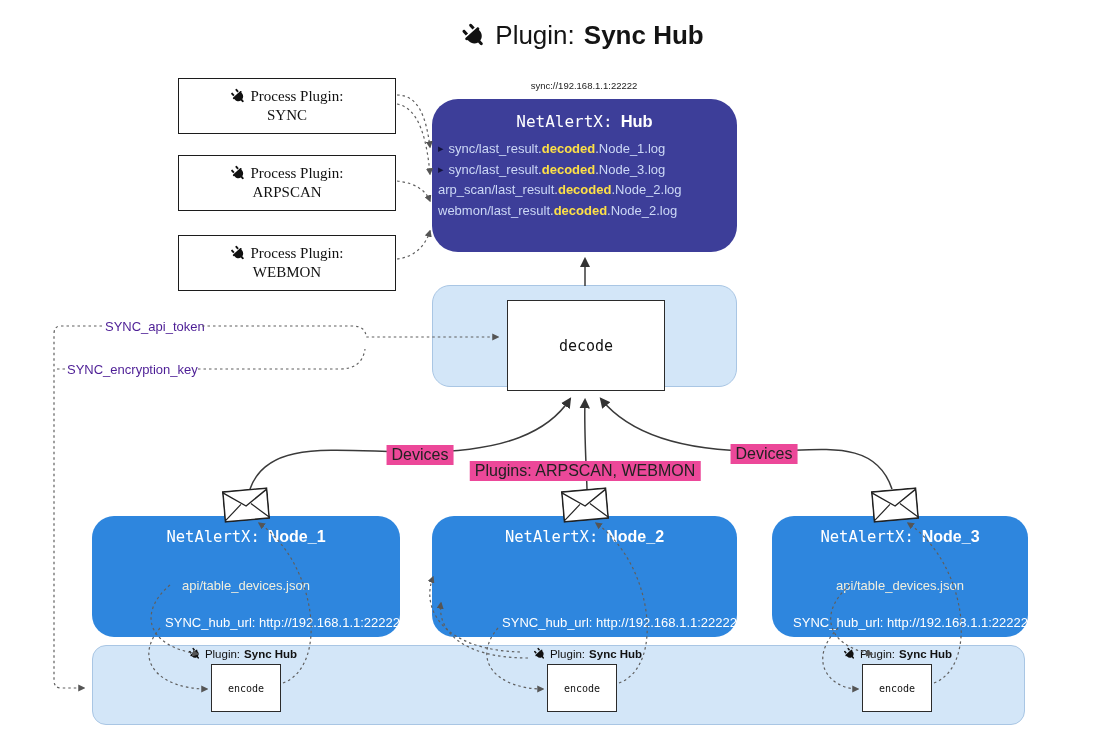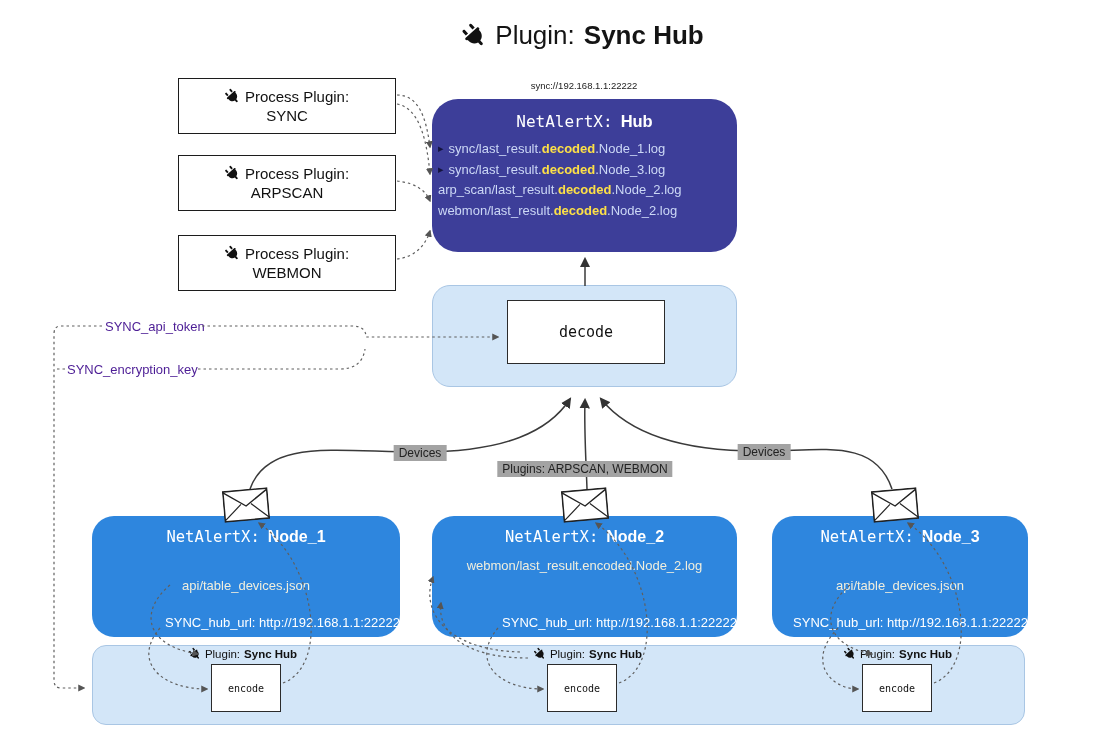--- a/index.html
+++ b/index.html
@@ -4,33 +4,33 @@
 <style>
 *{box-sizing:border-box;margin:0;padding:0}
 body{background:#fff}
 .canvas{position:relative;width:1117px;height:754px;background:#fff;font-family:"Liberation Sans",sans-serif;color:#111;overflow:hidden}
 .overlay{position:absolute;left:0;top:0;z-index:10;pointer-events:none}
 .path-s{fill:none;stroke:#3a3a3a;stroke-width:1.5}
 .path-d{fill:none;stroke:#5f5f5f;stroke-width:1.2;stroke-dasharray:2.5 3}
 .title{position:absolute;transform:translateX(-50%);display:flex;align-items:center;gap:9px;font-size:26px;color:#141414;z-index:2}
 .title .bold{font-weight:bold}
 .plug{transform:rotate(-42deg);flex:none}
-.pbox{position:absolute;left:178px;width:218px;height:56px;border:1.6px solid #1c1c1c;background:#fff;display:flex;flex-direction:column;align-items:center;justify-content:center;gap:2px;font-family:Liberation Sans, sans-serif;font-size:15px;z-index:2}
+.pbox{position:absolute;left:178px;width:218px;height:56px;border:1.6px solid #1c1c1c;background:#fff;display:flex;flex-direction:column;align-items:center;justify-content:center;gap:2px;font-family:Liberation Serif, serif;font-size:15px;z-index:2}
 .pbox .row{display:flex;align-items:center;gap:5px}
 .hub-url{position:absolute;left:584px;top:80px;transform:translateX(-50%);font-size:9.5px;color:#222;z-index:2}
 .hub{position:absolute;left:432px;top:99px;width:305px;height:153px;background:#3d3e99;border-radius:26px;color:#fff;z-index:2;padding-top:13px}
 .hub-title{display:flex;justify-content:center;align-items:baseline;gap:8px;font-family:"DejaVu Sans Mono",monospace;font-size:16px}
 .hub-title .name{font-family:"Liberation Sans",sans-serif;font-weight:bold;font-size:16.5px}
 .hub-logs{margin-top:11px;padding-left:6px;display:flex;flex-direction:column;gap:7.5px;font-size:13px;color:#ccd8f6}
 .hub-logs b{color:#fde047}
 .log{display:flex;align-items:center;line-height:1;white-space:nowrap}
 .larr{color:#14143f;font-size:11px;margin-right:5px}
 .lcontainer{position:absolute;background:#d3e6f8;border:1px solid #a9c6e4;border-radius:18px;z-index:1}
 .wbox{position:absolute;background:#fff;border:1.6px solid #2b2b2b;display:flex;align-items:center;justify-content:center;font-family:"DejaVu Sans Mono",monospace;z-index:2}
-.flowlabel{position:absolute;transform:translateX(-50%);background:#a3a3a3;padding:1px 5px;font-size:12px;color:#222;z-index:11;white-space:nowrap}
+.flowlabel{position:absolute;transform:translateX(-50%);background:#ec4899;padding:1px 5px;font-size:16px;color:#222;z-index:11;white-space:nowrap}
 .keylabel{position:absolute;font-size:13px;color:#4c1d95;z-index:2;white-space:nowrap}
 .node{position:absolute;top:516px;height:121px;background:#2e86de;border-radius:22px;color:#fff;z-index:2;padding-top:12px}
 .node-title{display:flex;justify-content:center;align-items:baseline;gap:8px;font-family:"DejaVu Sans Mono",monospace;font-size:15.5px}
 .node-title .name{font-family:"Liberation Sans",sans-serif;font-weight:bold;font-size:16px}
 .files{display:flex;flex-direction:column;align-items:center;gap:11px;font-size:13px;color:#f0eedd;margin-top:12px}
 .files.single{margin-top:32px}
 .node-foot{position:absolute;left:0;right:0;bottom:7px;text-align:right;font-size:13px;color:#fff}
 .env{position:absolute;z-index:12;transform:rotate(-5deg)}
 .enc-label{position:absolute;top:648px;transform:translateX(-50%);display:flex;align-items:center;gap:4px;font-size:11.5px;color:#111;z-index:2;white-space:nowrap}
 .enc-label b{font-weight:bold}
@@ -141,21 +141,21 @@
         </div>
       <div class="log">
           <span>webmon/last_result.</span>
           <b>decoded</b>
           <span>.Node_2.log</span>
         </div>
     </div>
   </div>
 
   <div class="lcontainer" style="left:432px;top:285px;width:305px;height:102px"></div>
-  <div class="wbox" style="left:507px;top:300px;width:158px;height:64px;font-size:15px">decode</div>
+  <div class="wbox" style="left:507px;top:300px;width:158px;height:91px;font-size:15px">decode</div>
 
   <div class="keylabel" style="left:105px;top:319px">SYNC_api_token</div>
   <div class="keylabel" style="left:67px;top:362px">SYNC_encryption_key</div>
 
   <div class="flowlabel" style="left:420px;top:445px">Devices</div>
   <div class="flowlabel" style="left:585px;top:461px">Plugins: ARPSCAN, WEBMON</div>
   <div class="flowlabel" style="left:764px;top:444px">Devices</div>
 
   <div class="node" style="left:92px;width:308px">
     <div class="node-title">
@@ -167,21 +167,20 @@
     </div>
     <div class="node-foot">SYNC_hub_url: http://192.168.1.1:22222</div>
   </div>
 
   <div class="node" style="left:432px;width:305px">
     <div class="node-title">
       <span>NetAlertX:</span>
       <span class="name">Node_2</span>
     </div>
     <div class="files">
-      <div>webmon/last_result.encoded.Node_2.log</div>
     </div>
     <div class="node-foot">SYNC_hub_url: http://192.168.1.1:22222</div>
   </div>
 
   <div class="node" style="left:772px;width:256px">
     <div class="node-title">
       <span>NetAlertX:</span>
       <span class="name">Node_3</span>
     </div>
     <div class="files single">

